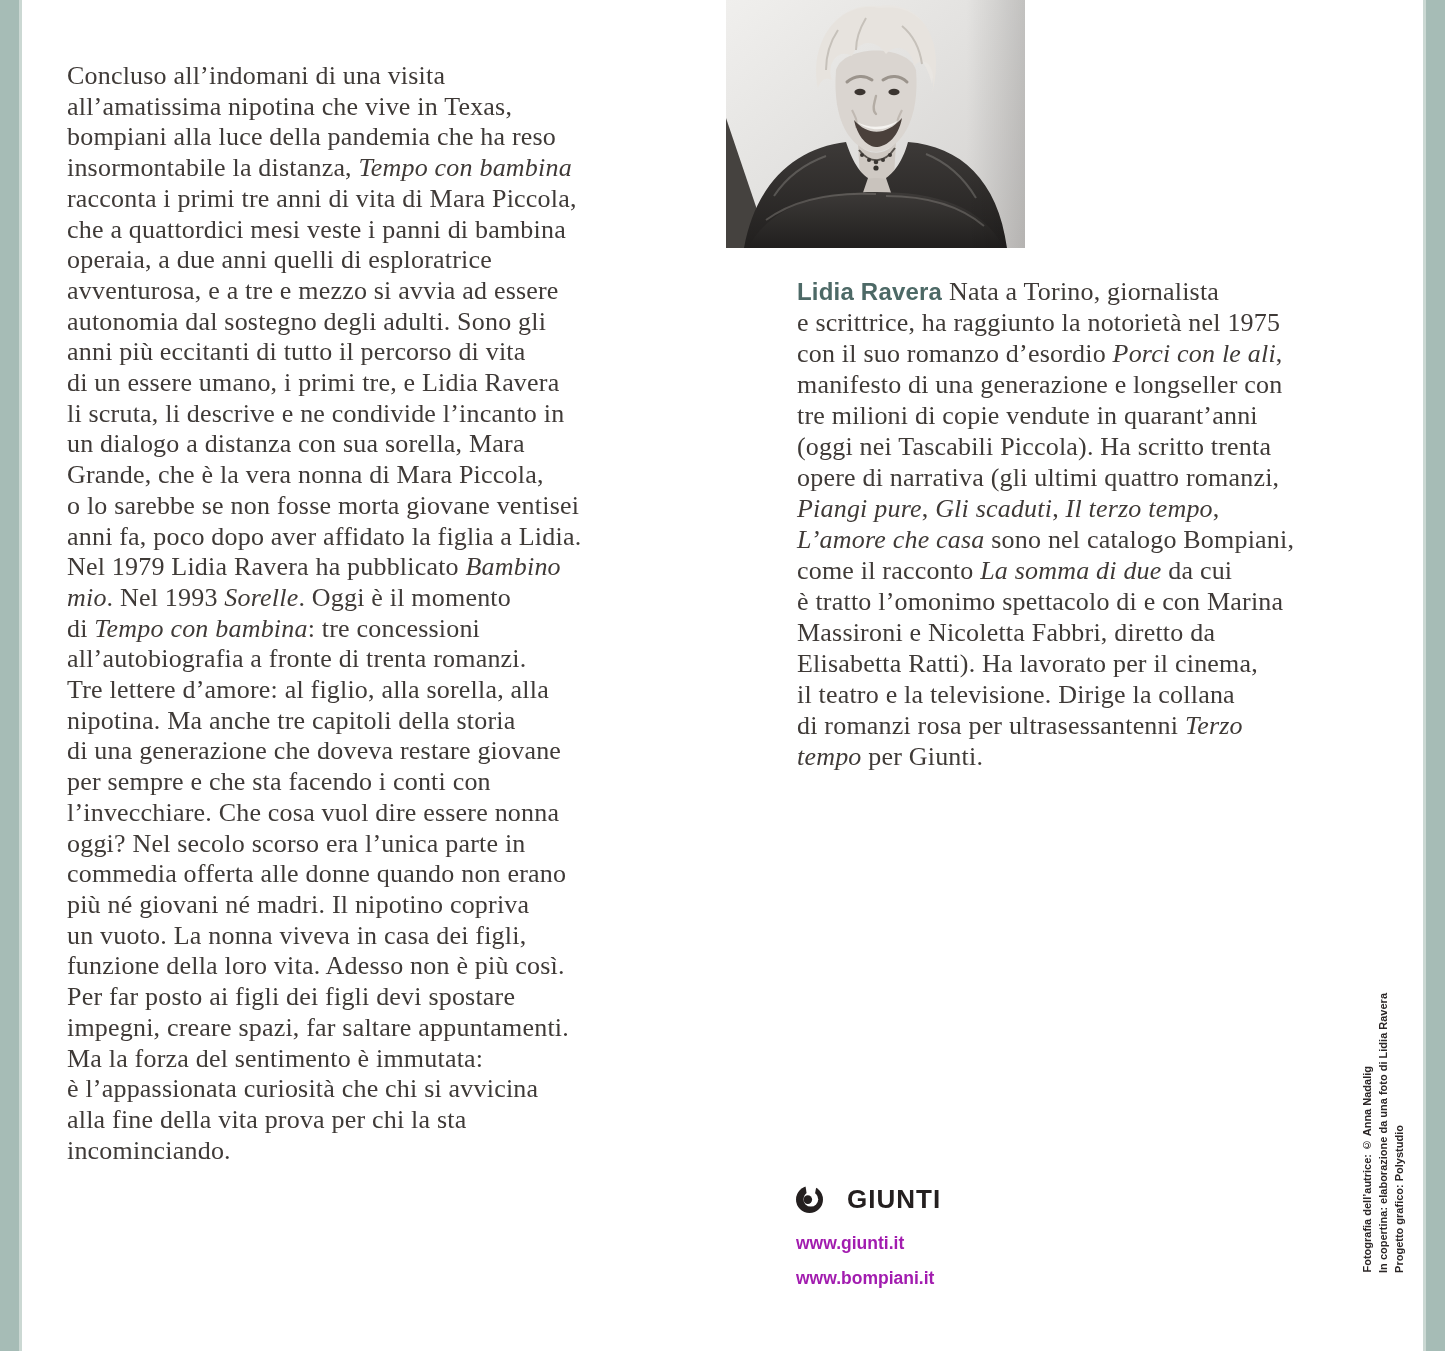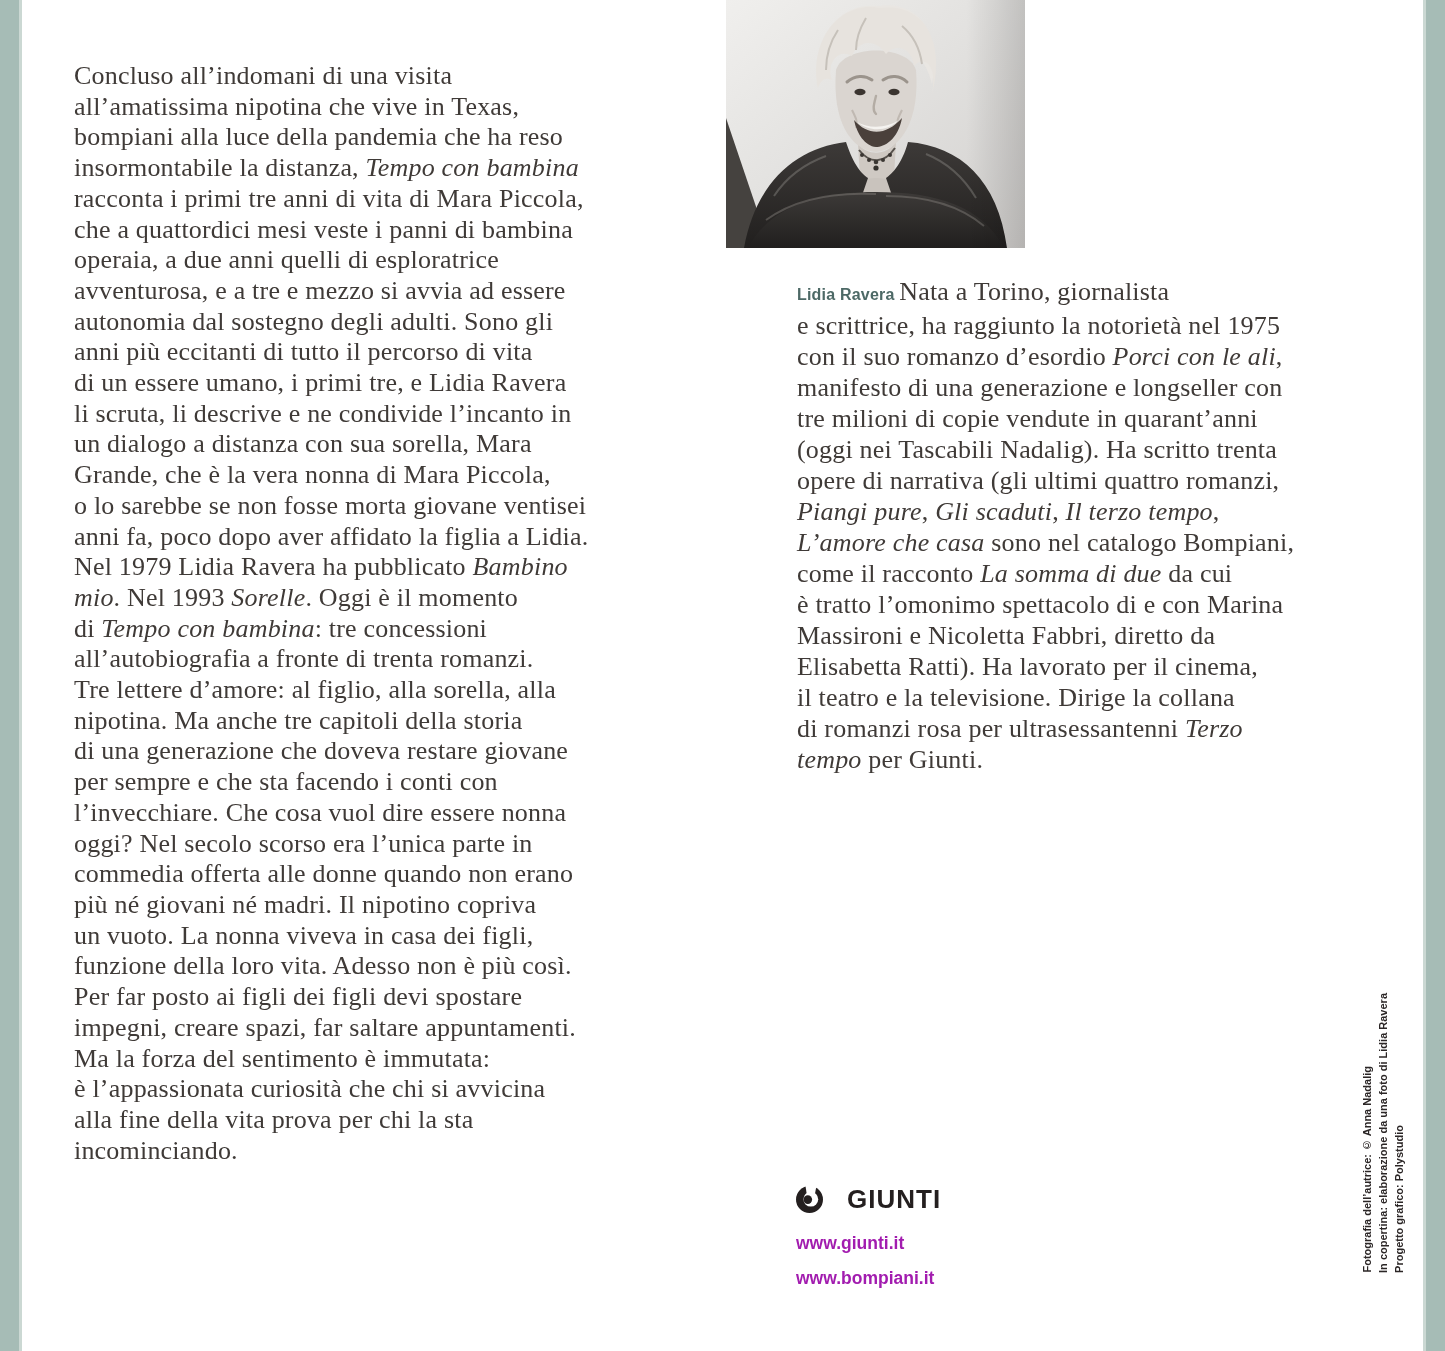--- a/index.html
+++ b/index.html
@@ -8,27 +8,27 @@
     font-family:"Liberation Serif", serif; overflow:hidden;
   }
   .strip { position:absolute; top:0; bottom:0; width:22px; }
   .strip-left  { left:0;  background:linear-gradient(to right, #a6bcb6 0 19px, #cbd8d3 19px 22px); }
   .strip-right { right:0; background:linear-gradient(to right, #cbd8d3 0 3px, #a6bcb6 3px 22px); }
 
   .photo { position:absolute; left:726px; top:0; width:299px; height:248px; }
   .photo svg { display:block; }
 
   .col { position:absolute; color:#3f3a37; font-size:26px; line-height:30.7px; letter-spacing:0.2px; }
-  .left-col  { left:74px;  top:61px; }
+  .left-col  { left:67px;  top:61px; }
   .right-col { left:797px; top:276px; line-height:31px; }
   .tline { white-space:nowrap; }
   .it { font-style:italic; }
   .nm {
     font-family:"Liberation Sans", sans-serif; font-weight:bold;
-    color:#4d6966; font-size:16px; letter-spacing:0.2px;
+    color:#4d6966; font-size:24px; letter-spacing:0.2px;
   }
 
   .publisher { position:absolute; left:796px; top:1186px; color:#231e1e;
                font-family:"Liberation Sans", sans-serif; }
   .logo-row { display:flex; align-items:center; gap:24px; height:27px; }
   .logo-text { font-weight:bold; font-size:26px; letter-spacing:1px; color:#241f1f; }
   .links { margin-top:13px; font-weight:bold; font-size:17.5px; line-height:35px; color:#a21caf; }
 
   .credits {
     position:absolute; left:1361px; bottom:78px;
@@ -139,21 +139,21 @@
       <div class="tline"><span>alla fine della vita prova per chi la sta</span></div>
       <div class="tline"><span>incominciando.</span></div>
     </div>
 
   <div class="col right-col" id="right-col">
       <div class="tline"><span class="nm">Lidia Ravera </span><span>Nata a Torino, giornalista</span></div>
       <div class="tline"><span>e scrittrice, ha raggiunto la notorietà nel 1975</span></div>
       <div class="tline"><span>con il suo romanzo d’esordio </span><span class="it">Porci con le ali</span><span>,</span></div>
       <div class="tline"><span>manifesto di una generazione e longseller con</span></div>
       <div class="tline"><span>tre milioni di copie vendute in quarant’anni</span></div>
-      <div class="tline"><span>(oggi nei Tascabili Nadalig). Ha scritto trenta</span></div>
+      <div class="tline"><span>(oggi nei Tascabili Piccola). Ha scritto trenta</span></div>
       <div class="tline"><span>opere di narrativa (gli ultimi quattro romanzi,</span></div>
       <div class="tline"><span class="it">Piangi pure</span><span>, </span><span class="it">Gli scaduti</span><span>, </span><span class="it">Il terzo tempo</span><span>,</span></div>
       <div class="tline"><span class="it">L’amore che casa</span><span> sono nel catalogo Bompiani,</span></div>
       <div class="tline"><span>come il racconto </span><span class="it">La somma di due</span><span> da cui</span></div>
       <div class="tline"><span>è tratto l’omonimo spettacolo di e con Marina</span></div>
       <div class="tline"><span>Massironi e Nicoletta Fabbri, diretto da</span></div>
       <div class="tline"><span>Elisabetta Ratti). Ha lavorato per il cinema,</span></div>
       <div class="tline"><span>il teatro e la televisione. Dirige la collana</span></div>
       <div class="tline"><span>di romanzi rosa per ultrasessantenni </span><span class="it">Terzo</span></div>
       <div class="tline"><span class="it">tempo</span><span> per Giunti.</span></div>

